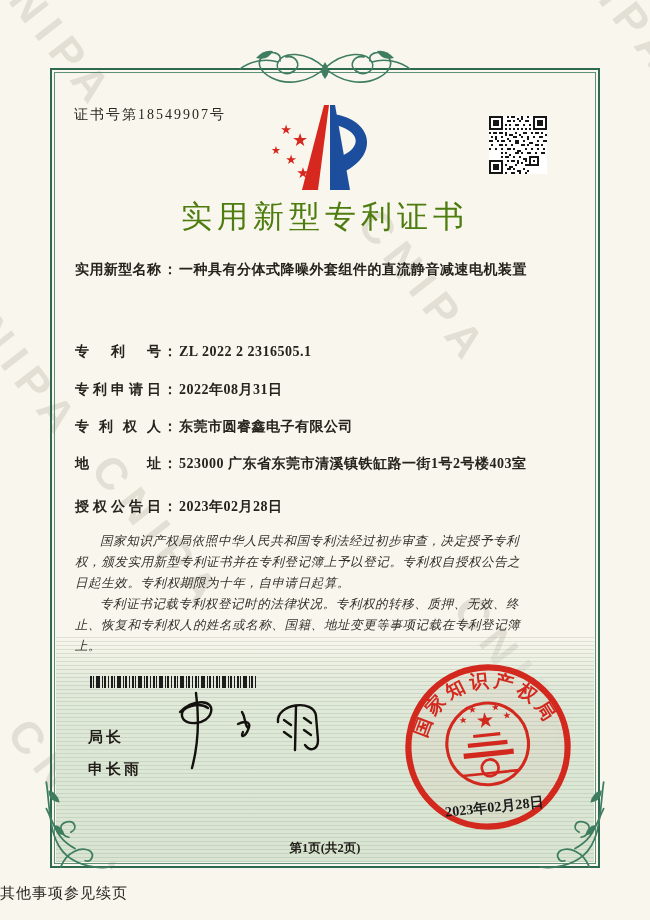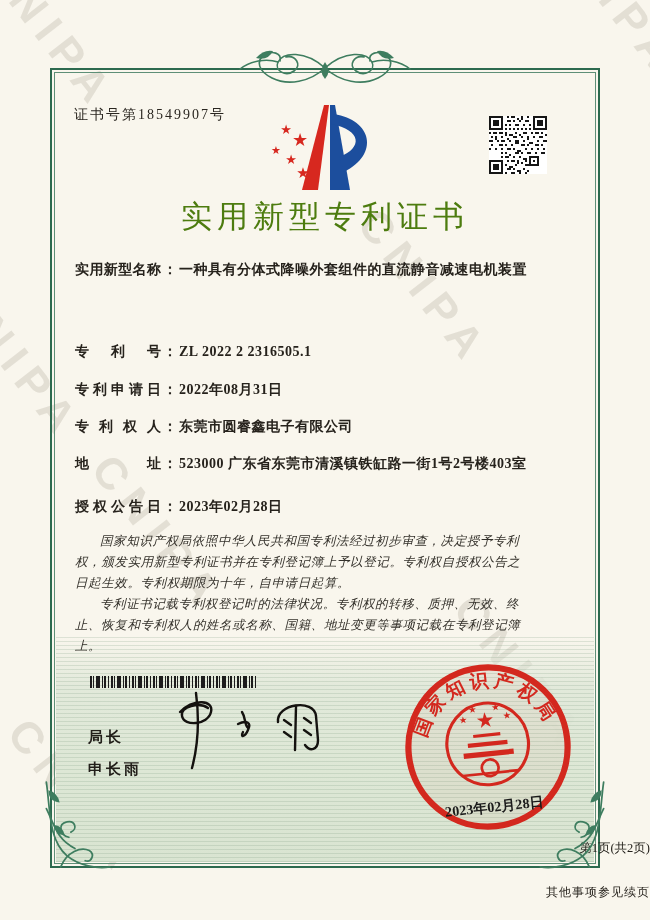--- a/index.html
+++ b/index.html
@@ -71,24 +71,24 @@
       repeating-linear-gradient(90deg,#1c1c1c 0 2px, rgba(0,0,0,0) 2px 7px);
   }
 
   .sig-title { position:absolute; left:88px; top:728px; font-size:15px; font-weight:600; letter-spacing:3px; }
   .sig-name  { position:absolute; left:88px; top:760px; font-size:15px; font-weight:600; letter-spacing:3px;text-align:right; }
   .sig-script{ position:absolute; left:150px; top:688px; width:215px; height:88px; }
 
   .seal { position:absolute; left:399px; top:658px; width:178px; height:178px;
           transform:rotate(-6deg); mix-blend-mode:multiply; }
 
-  .page-info { position:absolute; left:0; right:0; top:840px; text-align:right;
-               font-size:12.5px; font-weight:400; color:#23201b; }
-  .note { position:absolute; left:0; right:0; top:884px; text-align:right;
-          font-size:12px; color:#2a2620; letter-spacing:1px; }
+  .page-info { position:absolute; left:0; right:0; top:840px; text-align:center;
+               font-size:12.5px; font-weight:700; color:#23201b; }
+  .note { position:absolute; left:0; right:0; top:884px; text-align:left;
+          font-size:15px; color:#2a2620; letter-spacing:1px; }
 
   .orn-top { position:absolute; left:230px; top:44px; width:190px; height:48px; z-index:2; }
   .orn-bl  { position:absolute; left:40px;  top:780px; width:72px; height:92px; z-index:3; }
   .orn-br  { position:absolute; left:538px; top:780px; width:72px; height:92px; z-index:3; transform:scaleX(-1); }
 </style>
 </head>
 <body>
 
 <div class="page">
 

